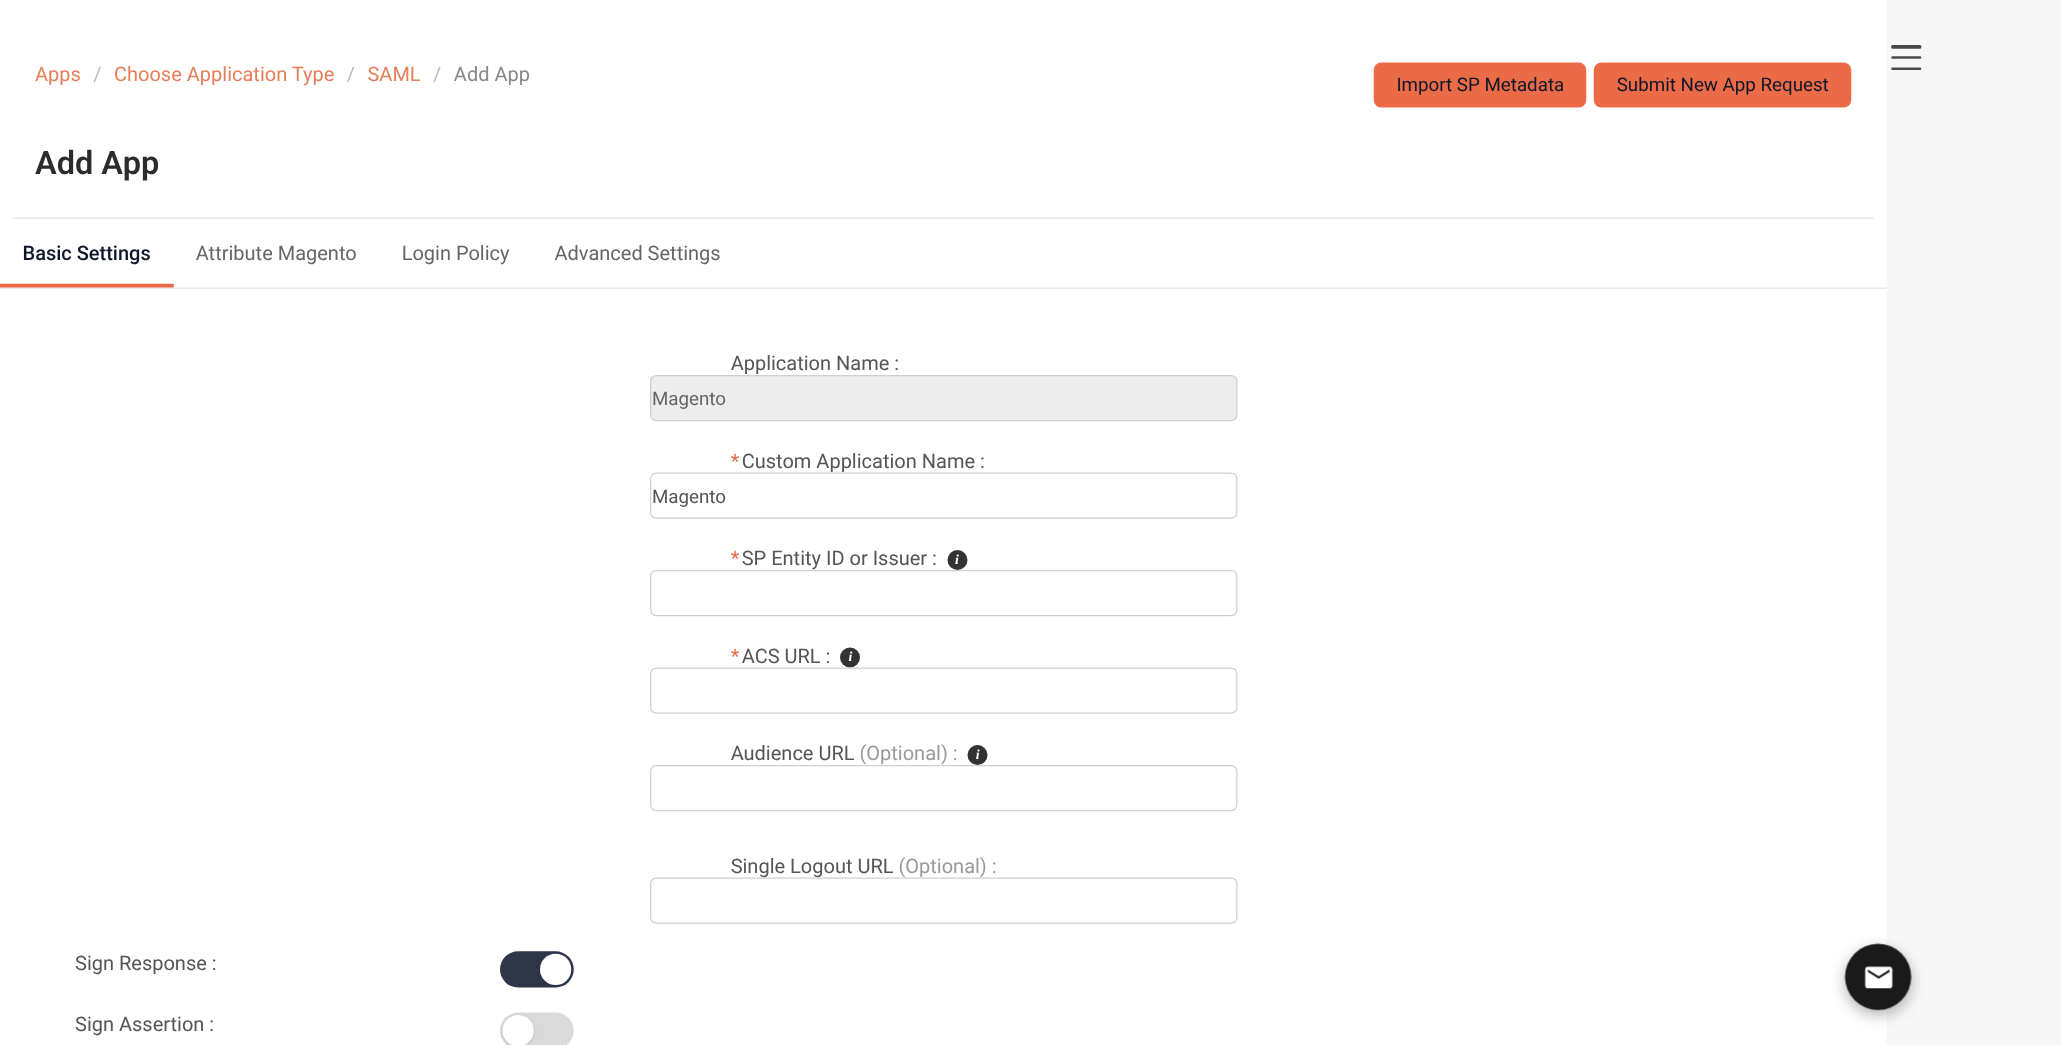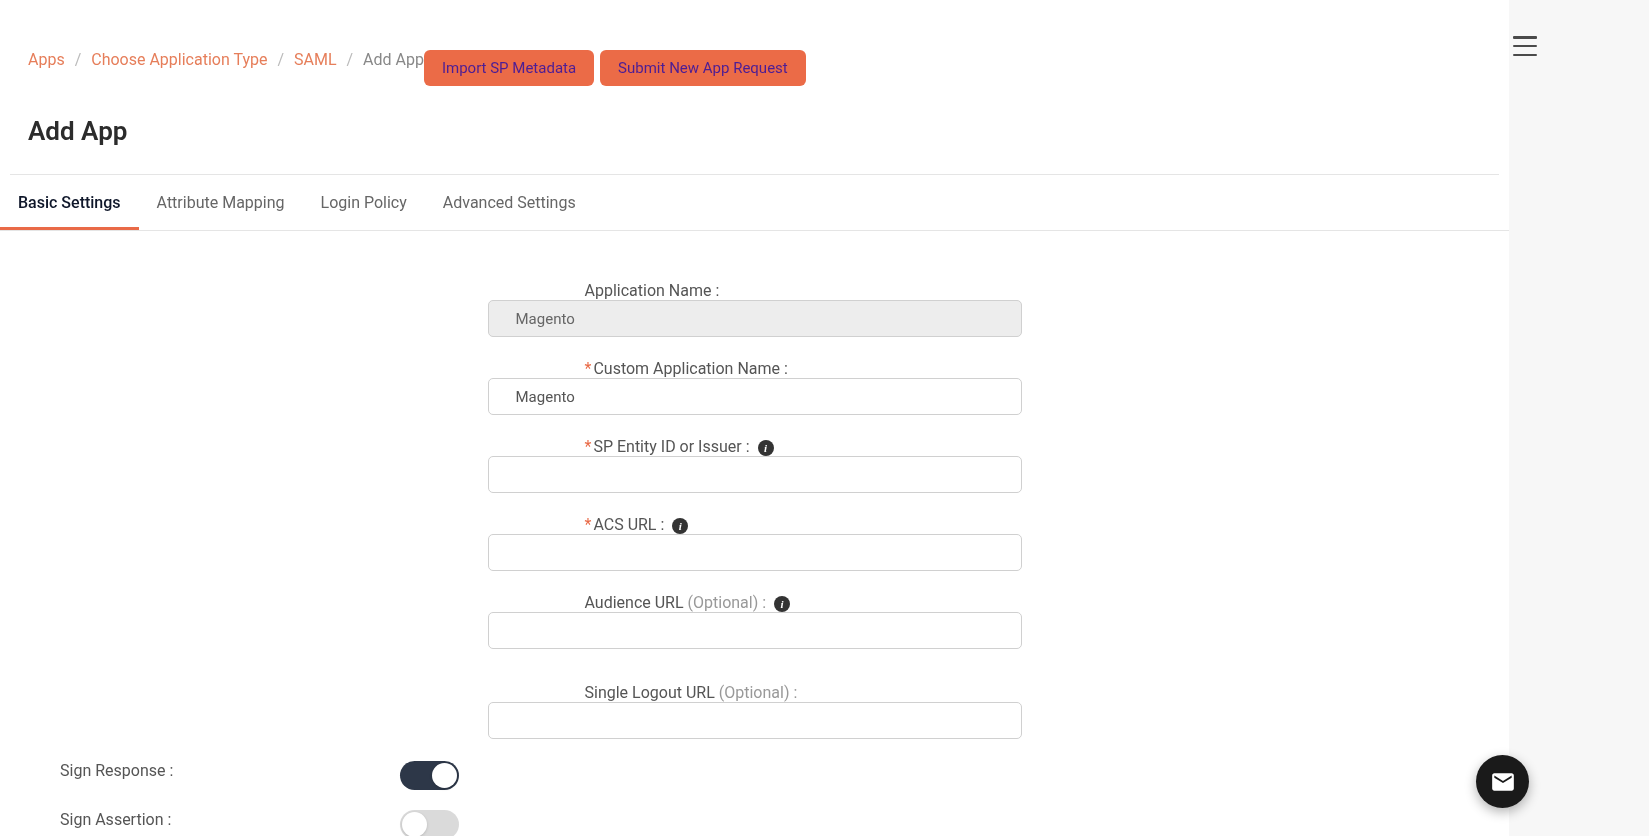--- a/index.html
+++ b/index.html
@@ -49,20 +49,21 @@
     height: 2.5px;
     width: 100%;
     background: #4a4a4a;
     border-radius: 1px;
   }
   .container {
     padding: 0 28px;
   }
   .top-row {
     display: flex;
+    justify-content: space-between;
     align-items: flex-start;
     padding-top: 50px;
   }
   .breadcrumb {
     font-size: 16px;
     color: #888;
   }
   .breadcrumb a {
     color: #e67e5a;
     text-decoration: none;
@@ -81,21 +82,21 @@
   .btn {
     border: none;
     border-radius: 6px;
     padding: 9px 18px;
     font-size: 15px;
     cursor: pointer;
     font-family: inherit;
   }
   .btn-primary {
     background: #eb6b47;
-    color: #4c1d95;
+    color: #0f172a;
   }
   .page-title {
     font-size: 26px;
     font-weight: 600;
     color: #2c2c2c;
     margin-top: 30px;
     margin-bottom: 28px;
   }
   .divider-line {
     border: none;
@@ -139,25 +140,25 @@
     flex-shrink: 0;
   }
   .form-label .req {
     color: #e96a47;
     margin-right: 2px;
   }
   .form-label .opt {
     color: #999;
   }
   .form-input {
-    width: 534px;
+    width: 470px;
     height: 37px;
     border: 1px solid #d0d0d0;
     border-radius: 5px;
-    padding: 0 27px;
+    padding: 0 1px;
     font-size: 15px;
     font-family: inherit;
     color: #555;
     background: #fff;
   }
   .form-input:disabled {
     background: #ededed;
     color: #666;
   }
   .info-icon {
@@ -278,21 +279,21 @@
     </div>
 
     <h1 class="page-title">Add App</h1>
   </div>
 
   <hr class="divider-line" style="margin: 0 10px;">
 
   <div class="container main-area">
     <div class="tabs">
       <div class="tab active">Basic Settings</div>
-      <div class="tab">Attribute Mapping</div>
+      <div class="tab">Attribute Magento</div>
       <div class="tab">Login Policy</div>
       <div class="tab">Advanced Settings</div>
     </div>
 
     <div class="form-area">
 
       <div class="form-row">
         <div class="form-label">Application Name :</div>
         <input type="text" class="form-input" disabled="" value="Magento" style="">
       </div>

